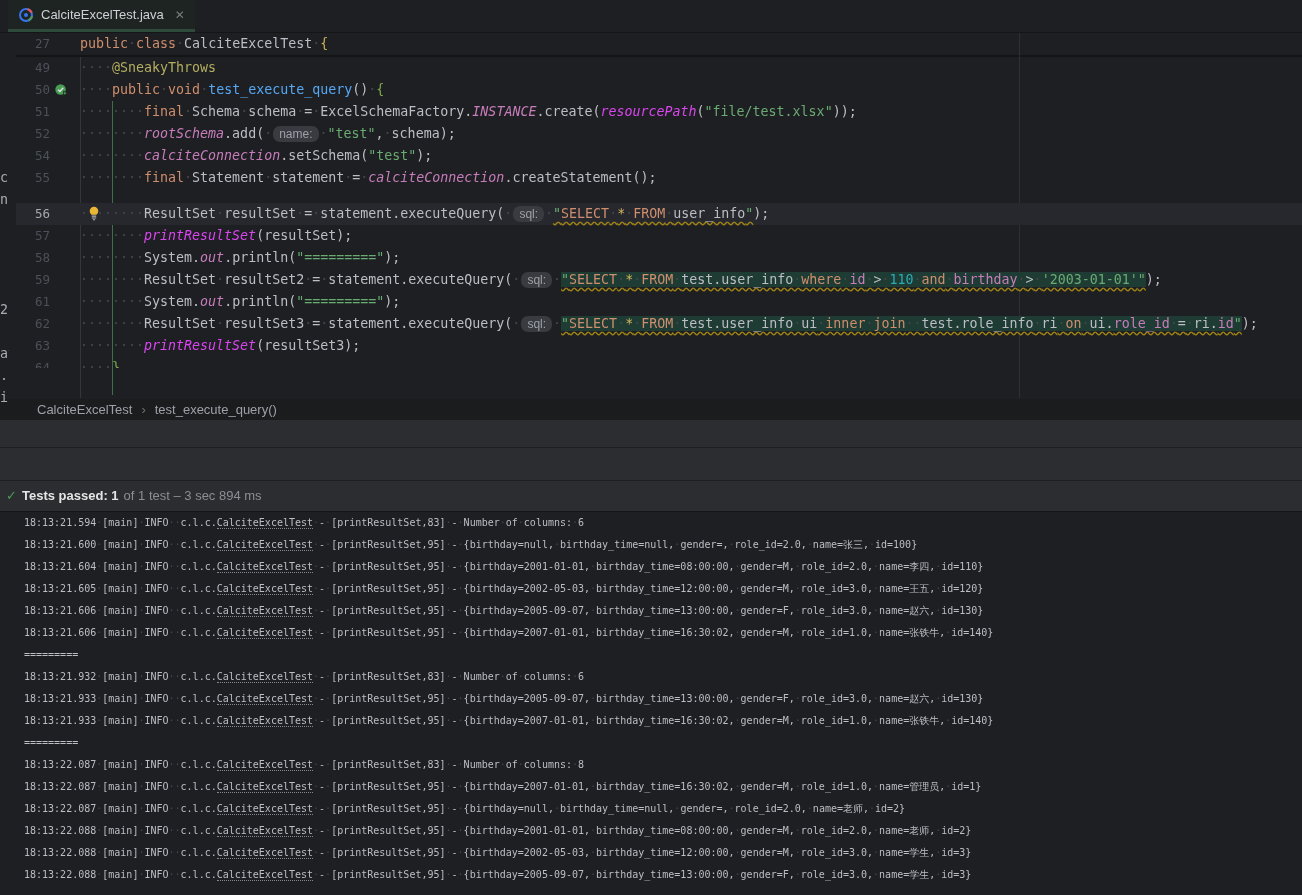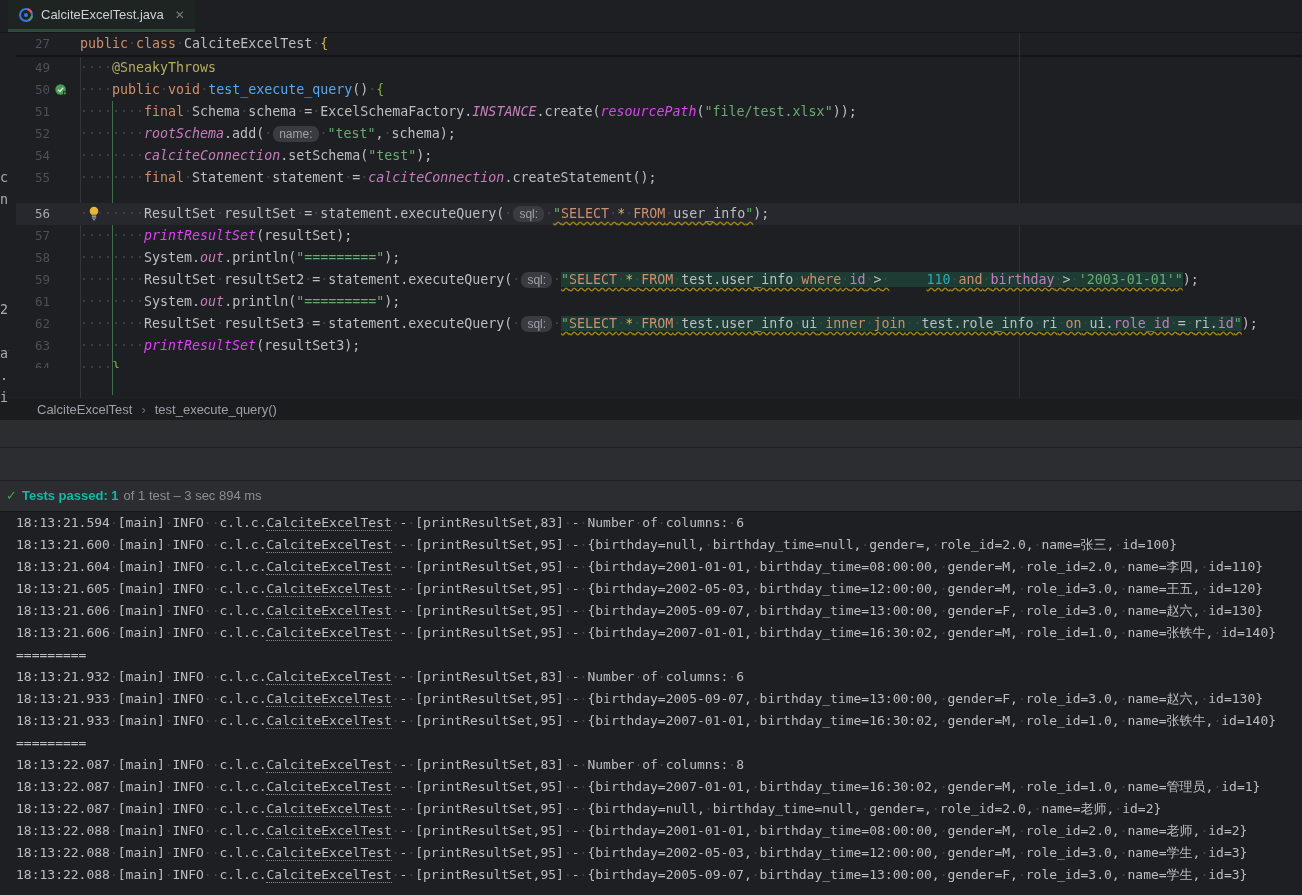--- a/index.html
+++ b/index.html
@@ -24,21 +24,21 @@
   .erow.caret .ln{color:#A6A8AE;}
   .stickydiv{height:2px;background:#131416;}
   .gicon{position:absolute;left:38px;top:4px;width:15px;height:15px;}
   .bulb{position:absolute;left:71px;top:3px;width:15px;height:16px;}
 
   .tk-def{color:#BCBEC4;}
   .tk-kw{color:#CF8E6D;}
   .tk-ann{color:#B3AE60;}
   .tk-mtd{color:#56A8F5;}
   .tk-str{color:#6AAB73;}
-  .tk-num{color:#2AACB8;margin-left:37px;}
+  .tk-num{color:#2AACB8;}
   .tk-fld{color:#C77DBB;font-style:italic;text-align:center;}
   .tk-smtd{color:#d946ef;font-style:italic;}
   .tk-cmt{color:#7A7E85;}
   .tk-brY{color:#C8B053;}
   .tk-brG{color:#7FA84C;}
   .tk-sqlk{color:#CF8E6D;text-align:right;}
   .tk-sqlstar{color:#D5B65C;}
   .tk-sqlcol{color:#C77DBB;margin-top:12px;}
   .ws{color:#43464B;}
   .tk-inlay{display:inline-block;background:#393B40;color:#9DA0A8;border-radius:7px;padding:0 6px;
@@ -50,27 +50,27 @@
   .breadcrumb{position:absolute;left:0;top:399px;width:1302px;height:21px;background:#1A1C1E;
               display:flex;align-items:center;gap:9px;padding-left:37px;font-size:13px;color:#9DA0A8;}
   .bc-sep{color:#6E7177;}
 
   
   .runpanel{position:absolute;left:0;top:420px;width:1302px;height:91px;background:#2B2D30;}
   .rp-band1{height:27px;border-bottom:1px solid #1E1F22;}
   .rp-band2{height:32px;border-bottom:1px solid #1E1F22;}
   .teststatus{height:29px;display:flex;align-items:center;padding-left:6px;font-size:13px;}
   .tick{color:#499C54;font-size:13px;width:16px;display:inline-block;}
-  .tp-strong{color:#14b8a6;font-weight:bold;margin-right:5px;}
+  .tp-strong{color:#e5e5e5;font-weight:bold;margin-right:5px;}
   .tp-dim{color:#8C8E93;}
 
   
   .console{position:absolute;left:0;top:511px;width:1302px;height:384px;background:#1E1F22;border-top:1px solid #141517;overflow:hidden;}
-  .crow{height:22px;line-height:22px;padding-left:16px;white-space:nowrap;
-        font-family:"DejaVu Sans Mono","Liberation Mono",monospace;font-size:13px;color:#BCBEC4;}
+  .crow{height:22px;line-height:22px;padding-left:24px;white-space:nowrap;
+        font-family:"DejaVu Sans Mono","Liberation Mono",monospace;font-size:10px;color:#BCBEC4;}
   .clink{border-bottom:1px dotted #85888E;cursor:pointer;}
 
   
   .frag{position:absolute;left:0;width:9px;height:22px;line-height:22px;overflow:hidden;z-index:6;
         font-family:"DejaVu Sans Mono","Liberation Mono",monospace;font-size:13.3px;color:#A9ABB2;}
 </style>
 </head>
 <body>
 
 <div class="tabbar">

